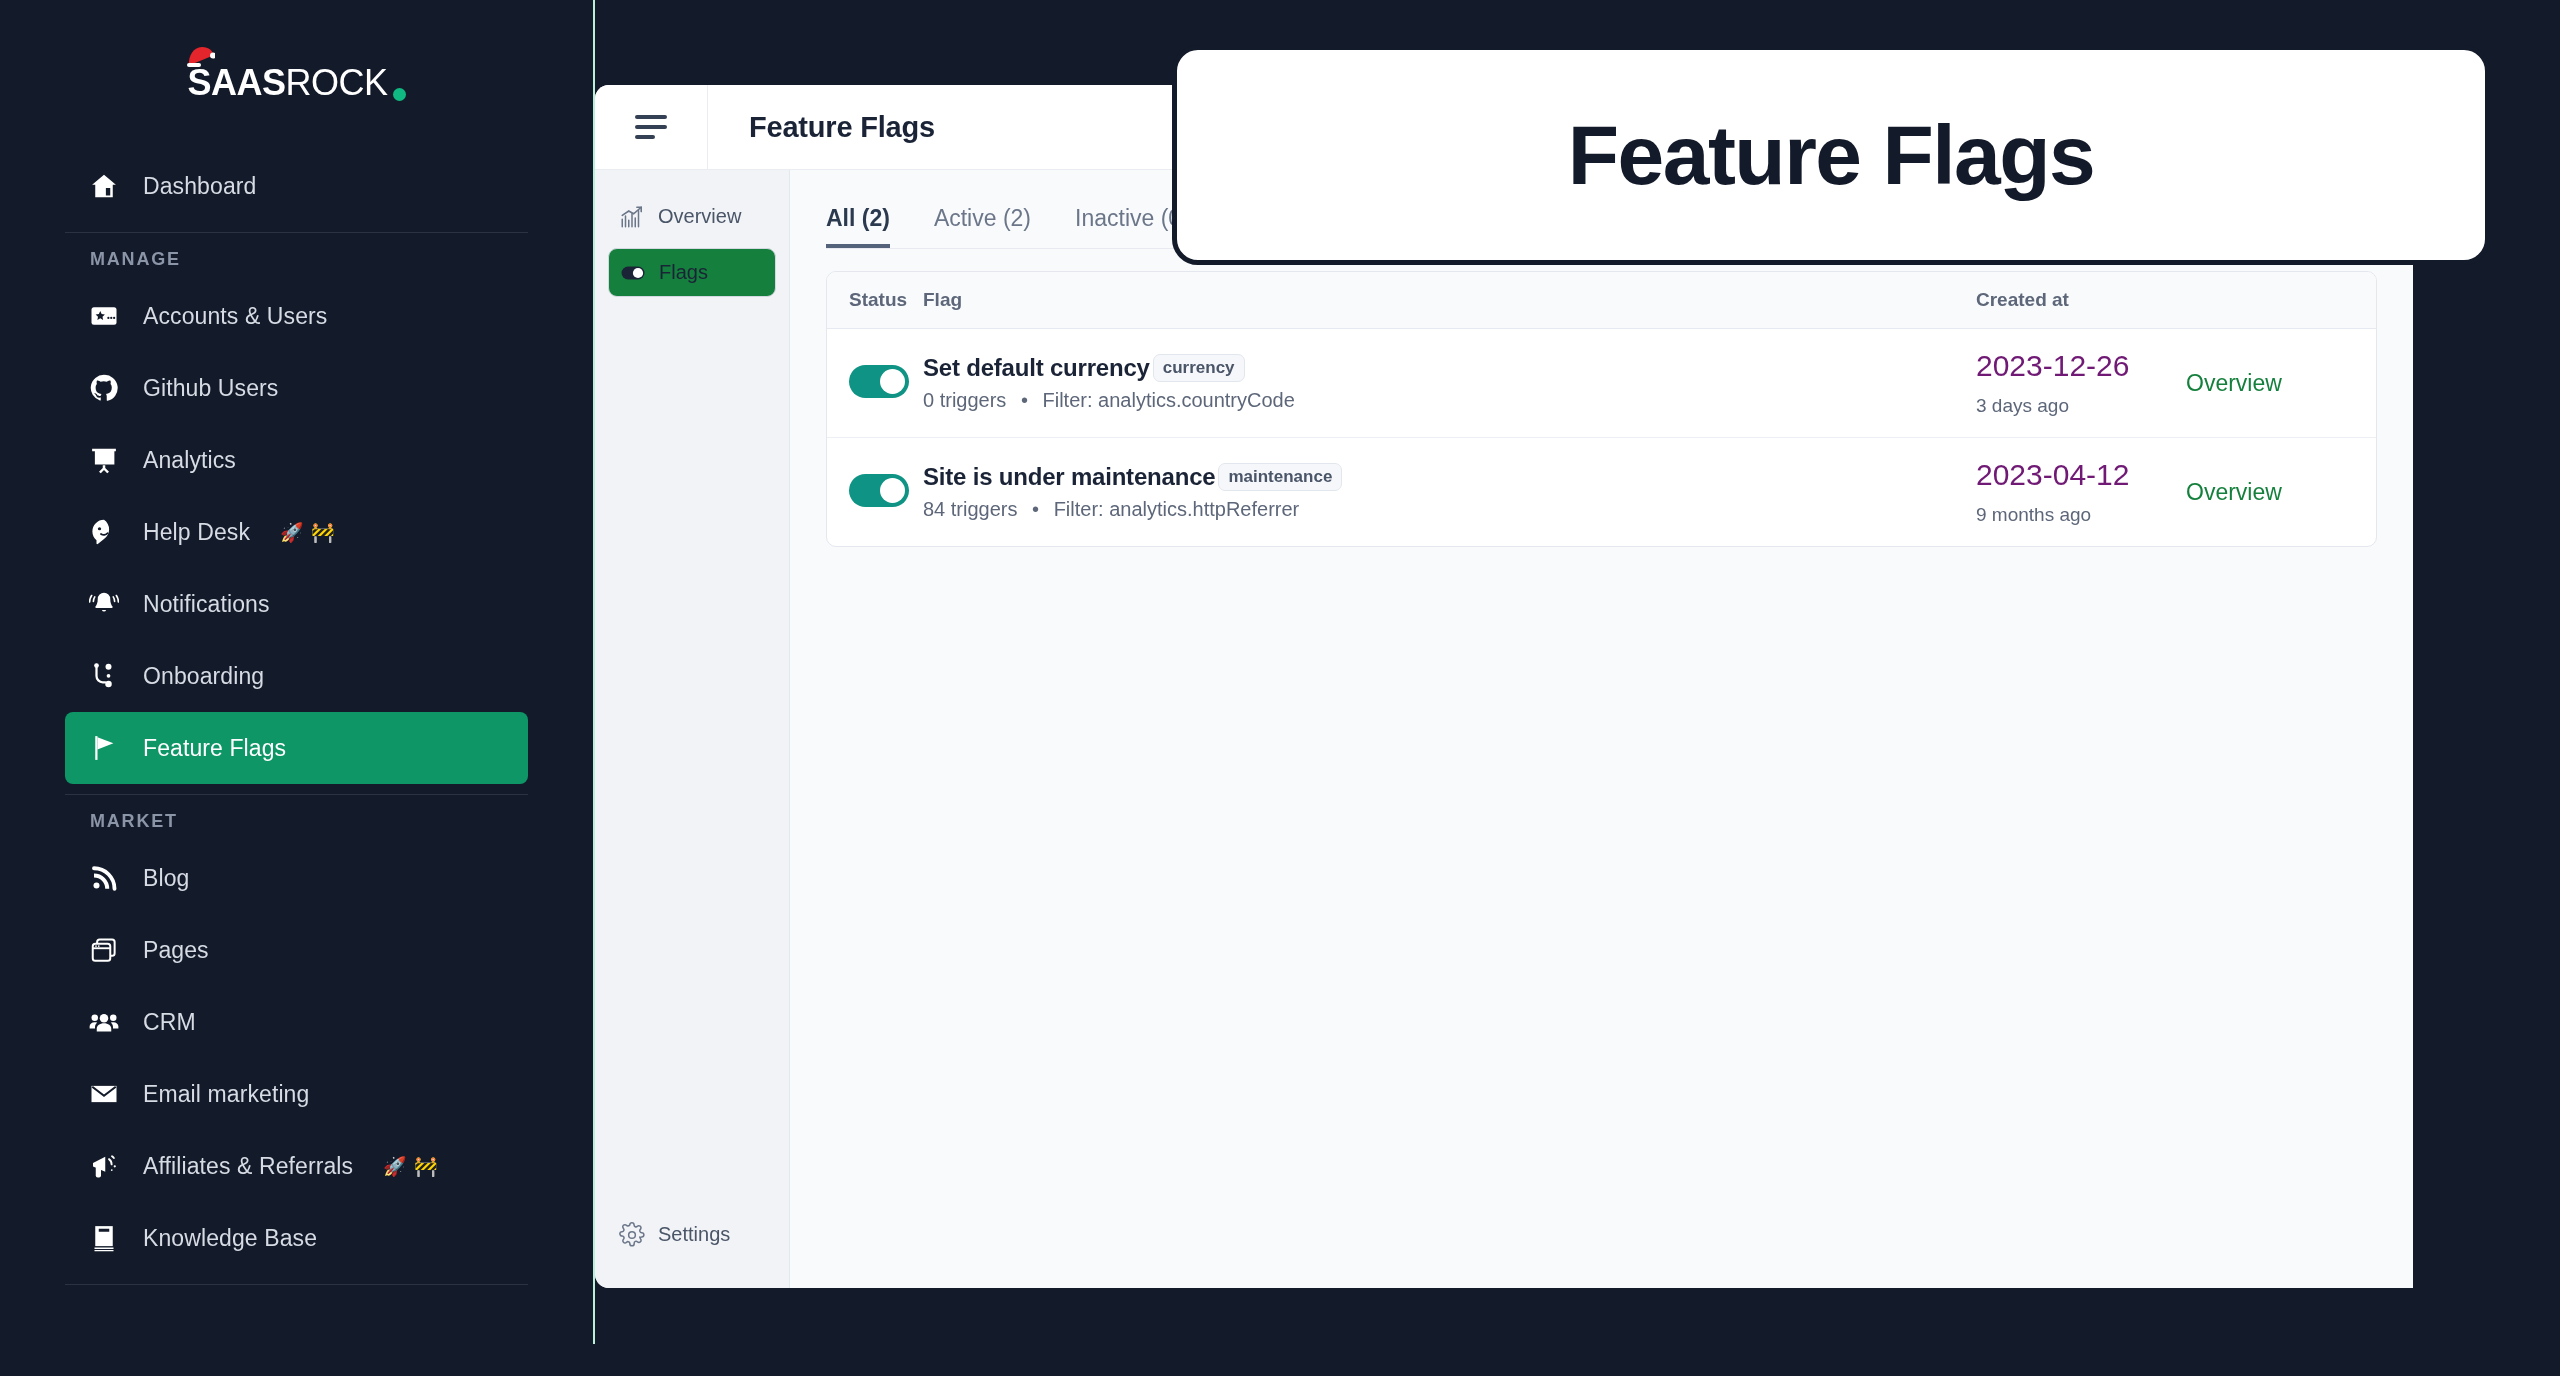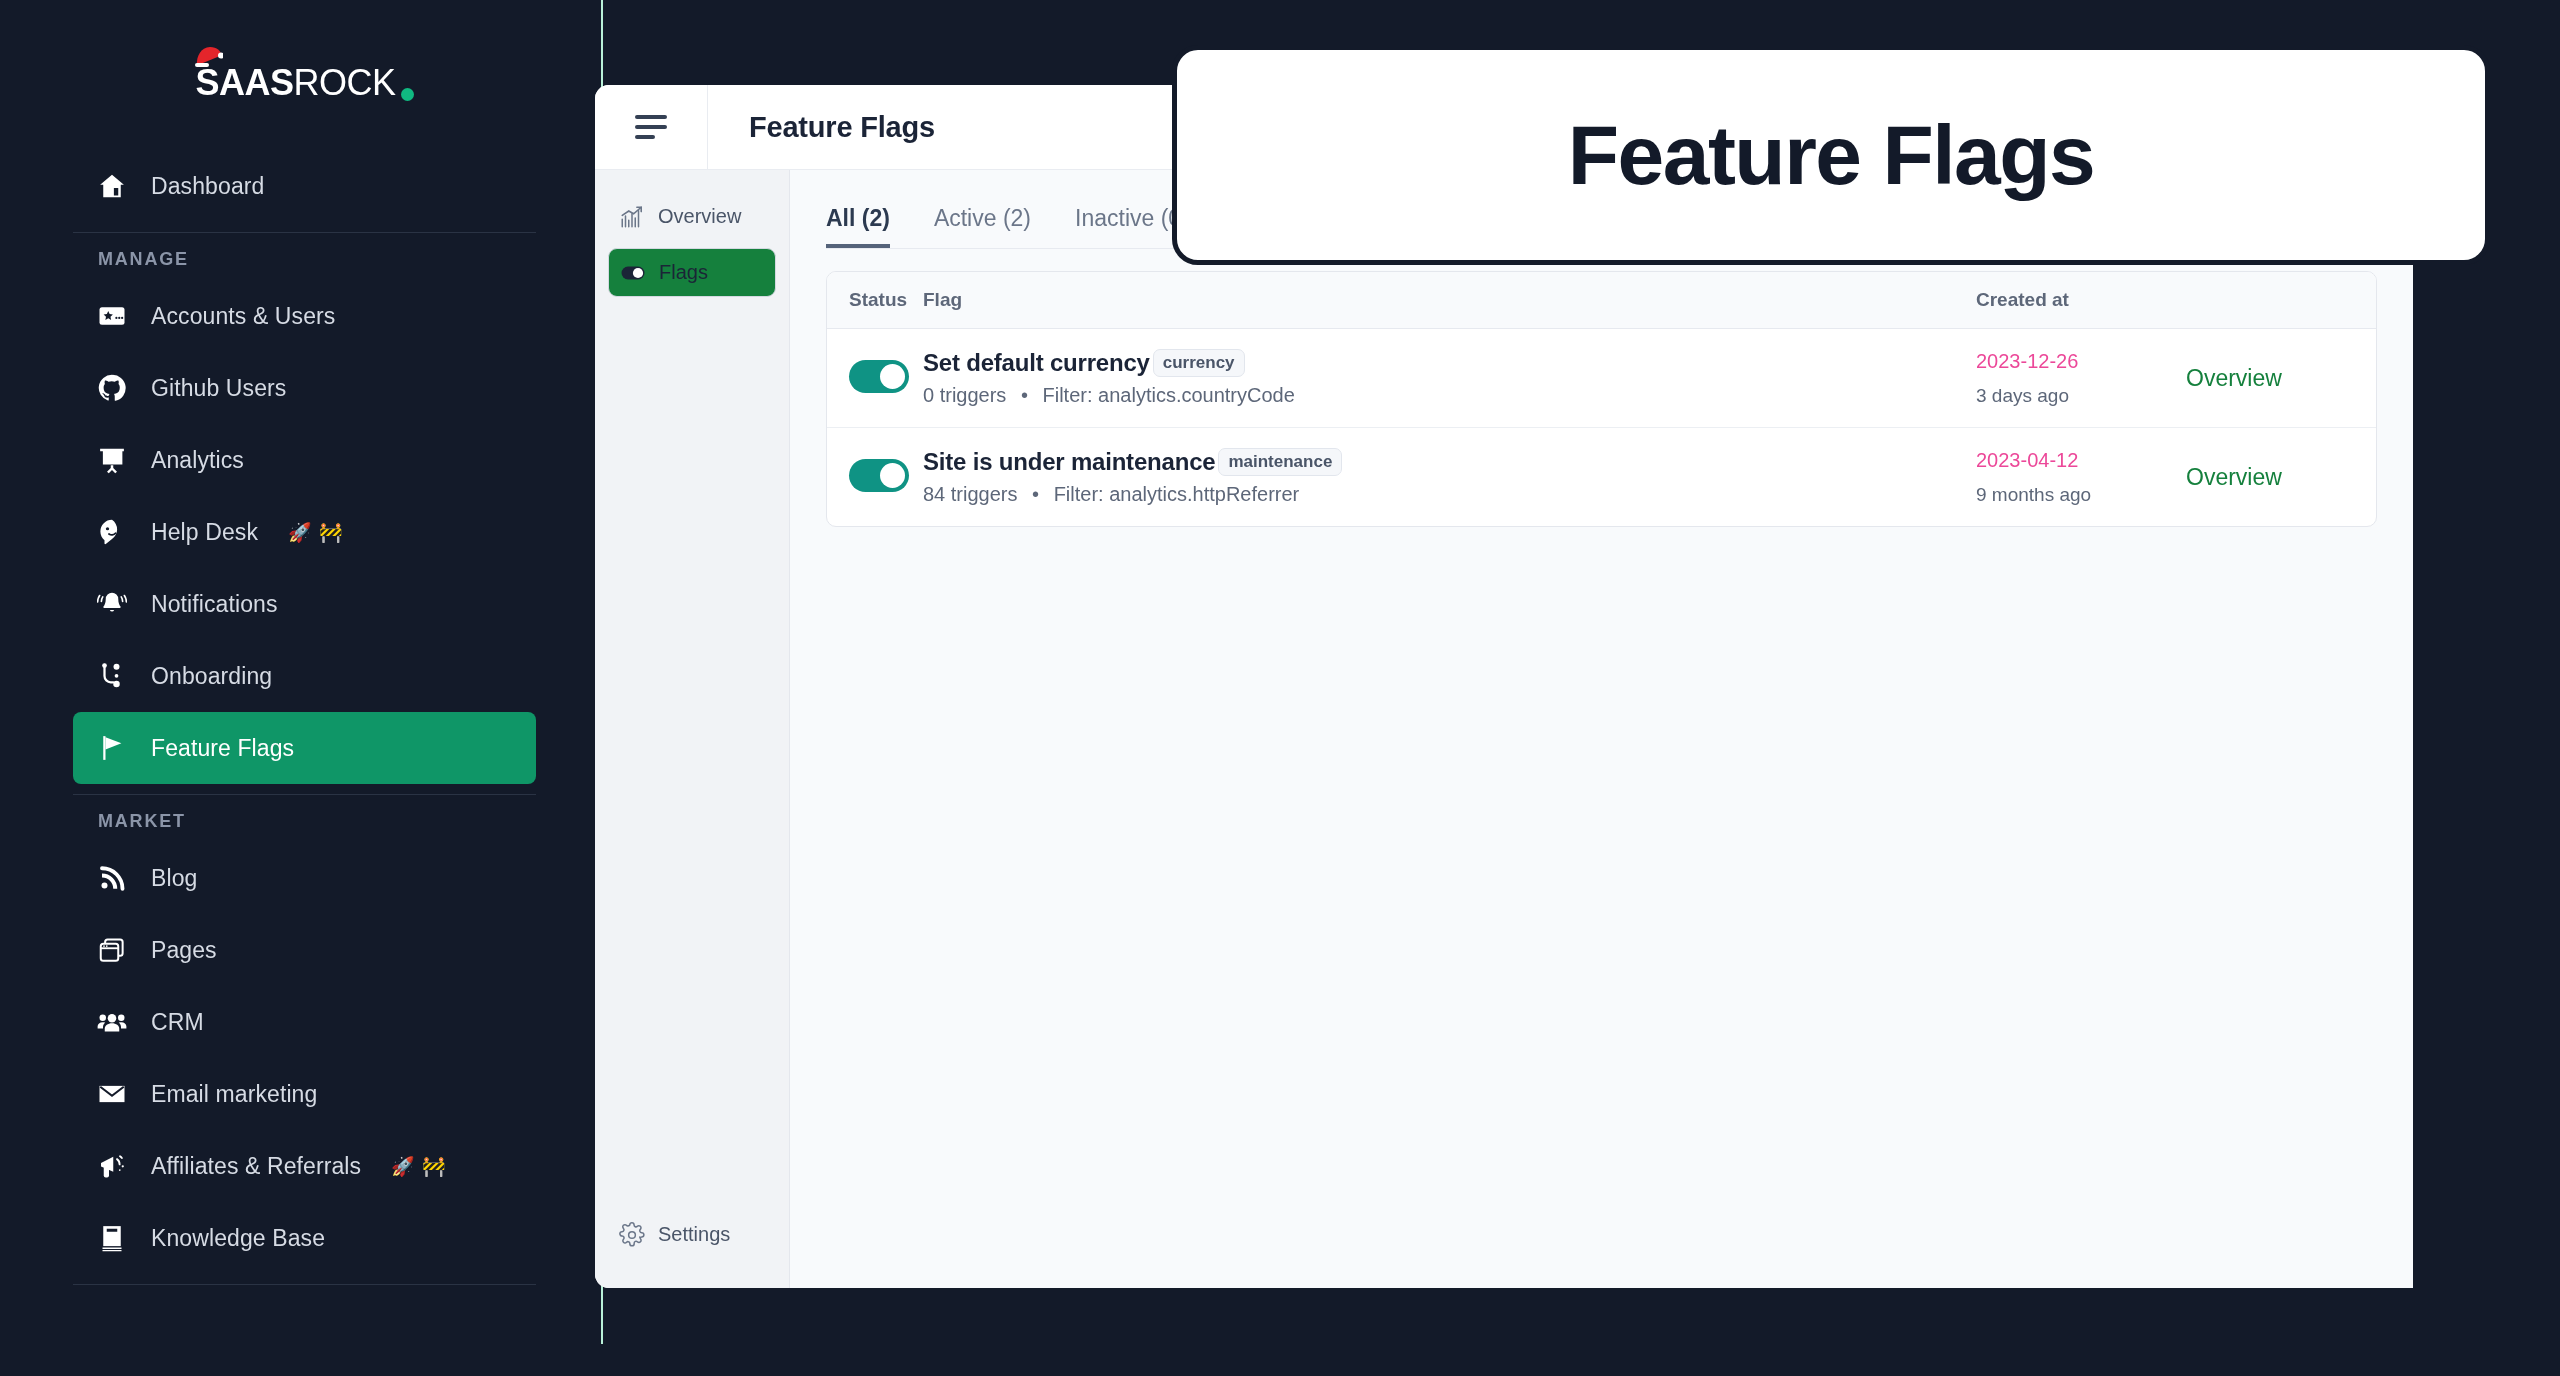--- a/index.html
+++ b/index.html
@@ -6,21 +6,21 @@
   html, body {
     width: 2560px; height: 1376px;
     background: #131A29;
     font-family: "Liberation Sans", sans-serif;
     overflow: hidden;
   }
   .app { position: relative; width: 2560px; height: 1376px; background: #131A29; }
 
   
   .sidebar {
-    position: absolute; left: 8px; top: 0; width: 595px; height: 1344px;
+    position: absolute; left: 0; top: 0; width: 595px; height: 1344px;
     background: #131A29;
     border-right: 2px solid #b9f0d8;
   }
   .logo-wrap {
     display: flex; align-items: center; justify-content: center;
     height: 150px; padding-top: 16px;
   }
   .logo { position: relative; display: flex; align-items: baseline; }
   .logo-bold { font-weight: 700; font-size: 36px; letter-spacing: -0.5px; color: #ffffff; }
   .logo-light { font-weight: 400; font-size: 36px; letter-spacing: -0.5px; color: #ffffff; }
@@ -117,21 +117,21 @@
   }
   .toggle i { position: absolute; top: 4px; right: 4px; width: 25px; height: 25px; border-radius: 50%; background: #ffffff; display: block; }
   .flag-title-row { display: flex; gap: 3px; }
   .flag-title { font-size: 24px; font-weight: 700; color: #1b2437; letter-spacing: -0.2px; }
   .badge {
     font-size: 17px; color: #4a5568; background: #f5f7fa; border: 1px solid #e2e6ed;
     border-radius: 7px; padding: 3px 9px; font-weight: 600; white-space: nowrap;
   }
   .flag-sub { font-size: 20px; color: #5d6779; margin-top: 7px; }
   .flag-sub .dot { margin: 0 9px; }
-  .created-main { font-size: 20px; color: #ec4899; }
+  .created-main { font-size: 30px; color: #701a75; }
   .created-sub { font-size: 19px; color: #5d6779; margin-top: 12px; }
   .link-overview { font-size: 23px; color: #15803d; cursor: pointer; white-space: nowrap; }
 
   
   .overlay {
     position: absolute; left: 1172px; top: 45px; width: 1318px; height: 220px;
     background: #ffffff; border: 5px solid #131A29; border-radius: 26px;
     display: flex; align-items: center; justify-content: center;
     z-index: 50;
   }

